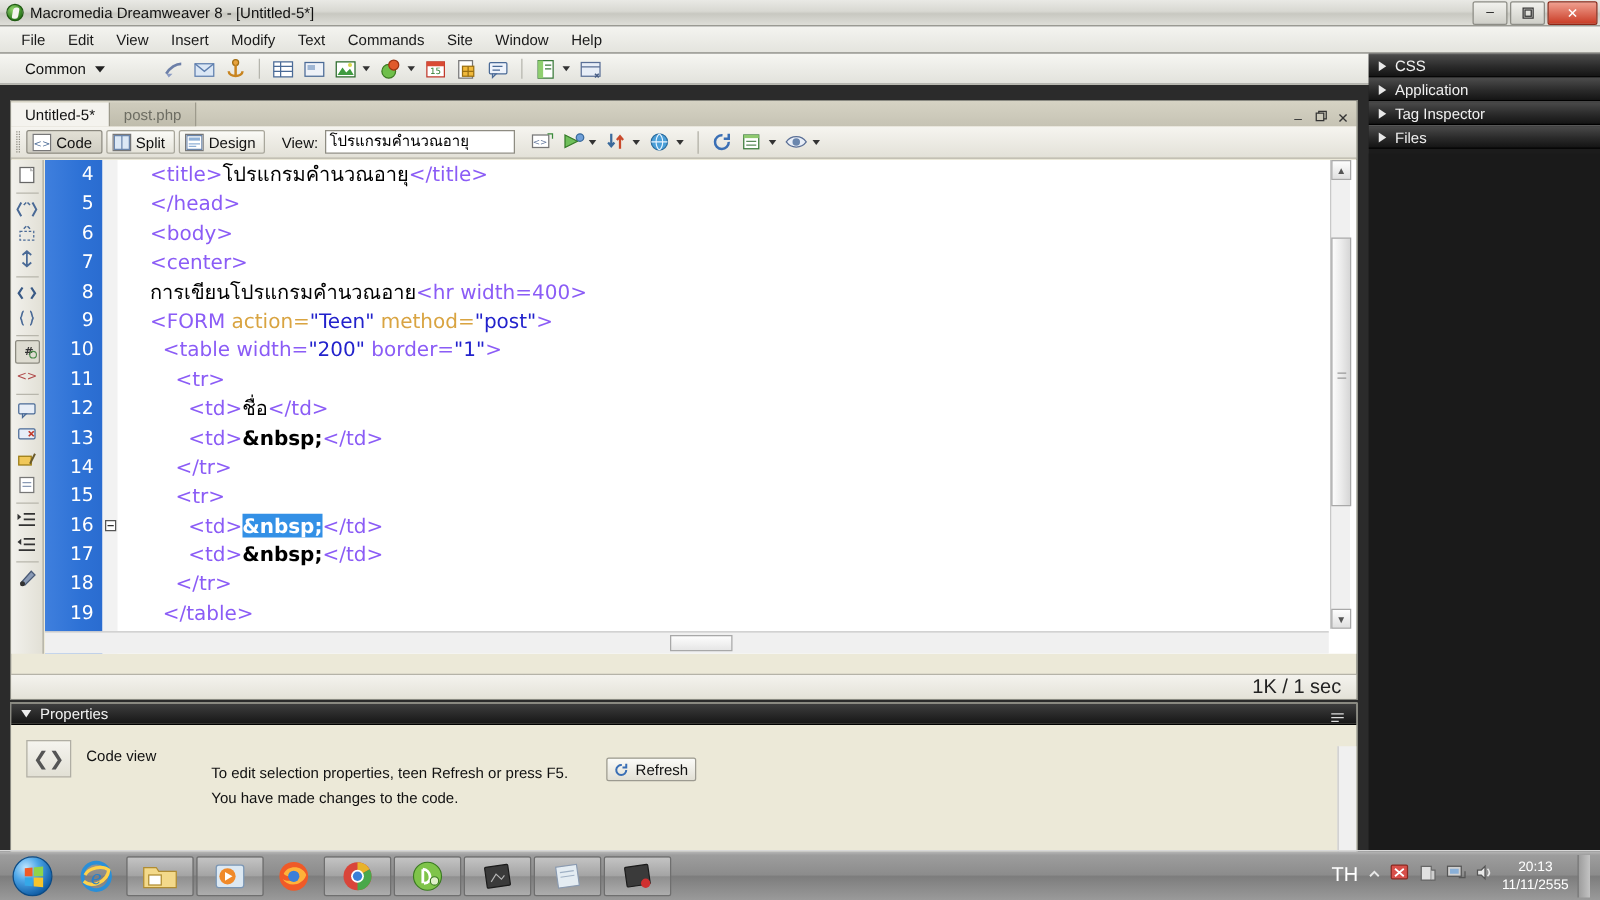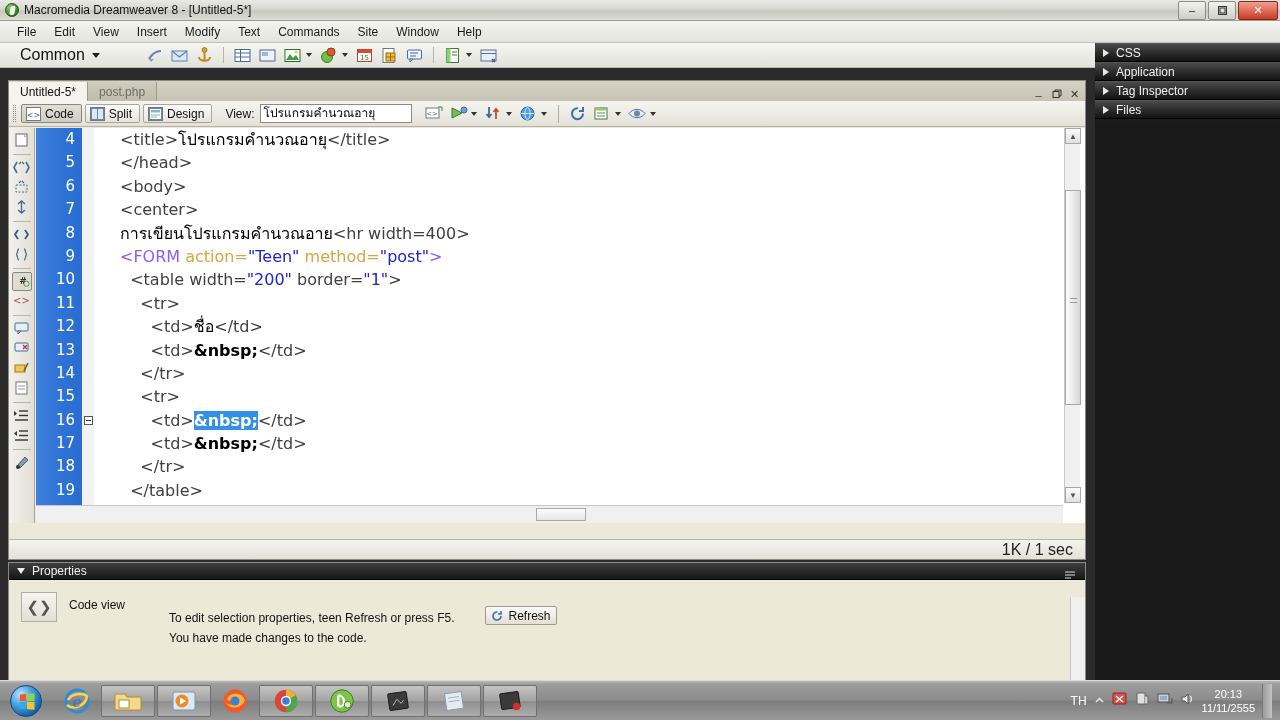--- a/index.html
+++ b/index.html
@@ -53,21 +53,21 @@
   }
   .menu-item { font-size: 12px; color: #1a1a1a; padding: 2px 9px; cursor: default; }
 
   
   .insertbar {
     position: absolute; left: 0; top: 43px; width: 1280px; height: 25px;
     background: linear-gradient(to bottom, #f6f6f2, #e2e2dc);
     border-bottom: 1px solid #b9b9b1;
     display: flex; align-items: center;
   }
-  .cat-label { font-size: 16px; color: #111; margin-left: 20px; }
+  .cat-label { font-size: 12px; color: #111; margin-left: 20px; }
   .caret-dn {
     width: 0; height: 0; border-left: 4px solid transparent; border-right: 4px solid transparent;
     border-top: 5px solid #222; margin-left: 7px;
   }
   .ins-sep { width: 1px; height: 16px; background: #b5b5ad; margin: 0 6px; }
   .ins-icon { width: 19px; height: 19px; margin: 0 3px; position: relative; flex: none; }
   .mini-caret {
     width: 0; height: 0; border-left: 3px solid transparent; border-right: 3px solid transparent;
     border-top: 4px solid #333; margin: 0 4px 0 1px;
   }
@@ -166,21 +166,21 @@
     content: ""; position: absolute; left: 1px; top: 3px; width: 5px; height: 1px; background: #333;
   }
   .codeline {
     height: 23.4px; line-height: 23.4px; white-space: pre;
     font-family: "DejaVu Sans", sans-serif; font-size: 16px;
   }
   .codearea {
     position: absolute; left: 58px; top: 0; right: 22px; bottom: 20px;
     padding-left: 26px; overflow: hidden;
   }
-  .tk-tag { color: #404040; }
+  .tk-tag { color: #8b5cf6; }
   .tk-form { color: #8b5cf6; }
   .tk-attr { color: #d9a441; }
   .tk-val { color: #2222cc; }
   .tk-txt { color: #000; }
   .tk-ent { color: #000; font-weight: bold; }
   .sel-hl { background: #3390e6; color: #fff; font-weight: bold; }
 
   
   .vscroll {
     position: absolute; right: 5px; top: 0; width: 16px; bottom: 20px;
@@ -276,21 +276,21 @@
   .orb-flag i { display: block; }
   .qbar { display: flex; align-items: center; margin-left: 4px; gap: 0px; }
   .tbtn {
     width: 54px; height: 32px; margin: 0 1px; flex: none;
     background: linear-gradient(to bottom,#c4c4c4,#a3a3a3 50%,#8f8f8f 51%,#adadad);
     border: 1px solid #6f6f6f; border-radius: 2px;
     display: flex; align-items: center; justify-content: center;
   }
   .tbtn.plain { background: none; border: none; width: 44px; }
   .tray { margin-left: auto; display: flex; align-items: center; gap: 7px; padding-right: 8px; }
-  .tray-txt { font-size: 12px; color: #fff; }
+  .tray-txt { font-size: 16px; color: #fff; }
   .clock { font-size: 11px; color: #fff; text-align: center; line-height: 14px; }
   .showdesk { width: 10px; height: 34px; background: linear-gradient(to right,#9d9d9d,#c3c3c3); border-left: 1px solid #777; }
   .desktopbg {
     position: absolute; left: 0; top: 0; width: 1280px; height: 720px;
     background: #1e1e1e; z-index: -1;
   }
 </style>
 </head>
 <body>
 

